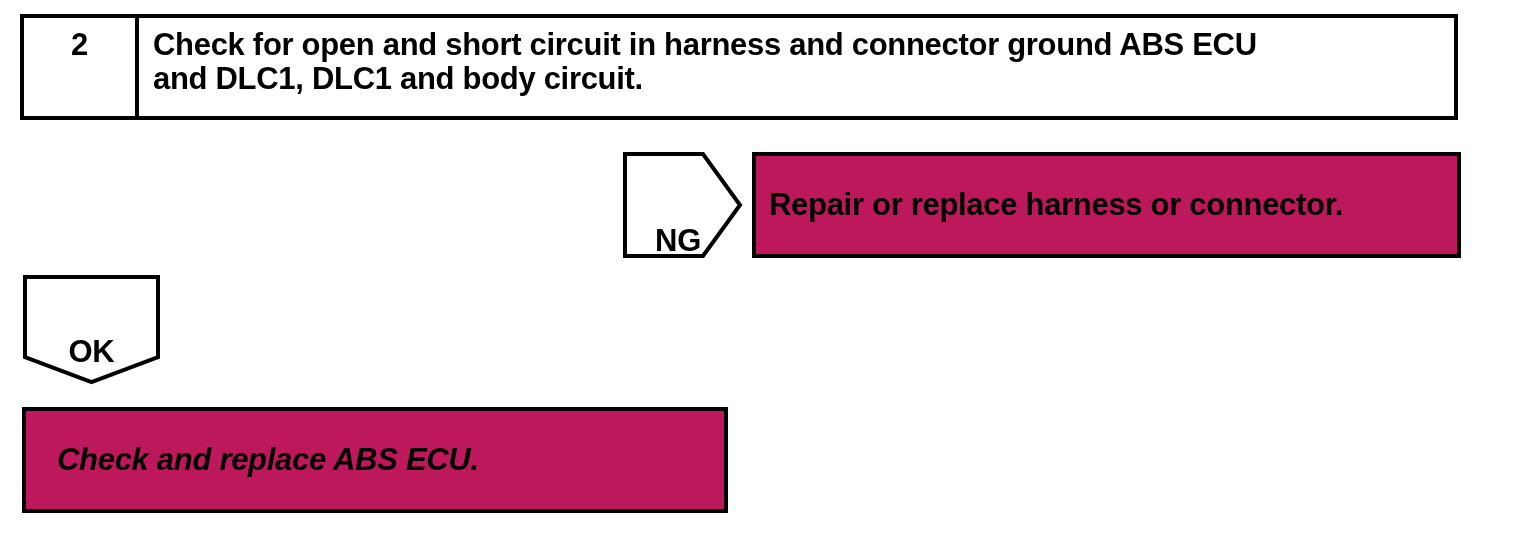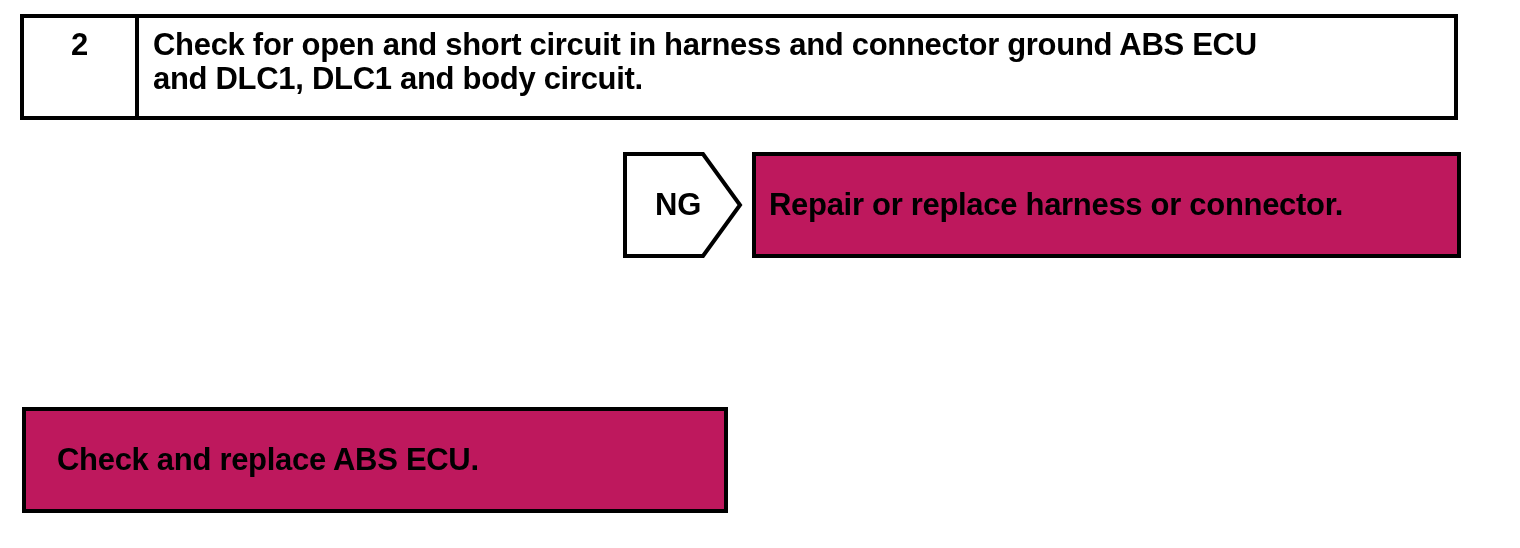--- a/index.html
+++ b/index.html
@@ -61,20 +61,21 @@
     stroke: #000000;
     stroke-width: 4;
   }
   .connector .label {
     position: absolute;
     display: flex;
     align-items: center;
     justify-content: center;
     font-size: 31px;
     letter-spacing: -0.3px;
+    margin-top: 36px;
   }
   .ng-connector { left: 623px; top: 152px; width: 119px; height: 106px; }
   .ng-connector .label { left: 0; top: 0; width: 110px; height: 106px; }
   .ok-connector { left: 23px; top: 275px; width: 137px; height: 110px; }
   .ok-connector .label { left: 0; top: 0; width: 137px; height: 82px; }
 
   
   .action-box {
     position: absolute;
     border: 4px solid #000;
@@ -89,20 +90,21 @@
     width: 709px;
     height: 106px;
     padding-left: 13px;
   }
   .ok-action-box {
     left: 22px;
     top: 407px;
     width: 706px;
     height: 106px;
     padding-left: 31px;
+    font-style: italic;
   }
 </style>
 </head>
 <body>
 
 <div class="canvas">
 
   <div class="step-box">
     <div class="step-number-cell">
       <span class="txt">2</span>
@@ -117,18 +119,24 @@
     <svg width="119" height="106" viewBox="0 0 119 106">
       <polygon points="2,2 80,2 117,53 80,104 2,104"></polygon>
     </svg>
     <div class="label">NG</div>
   </div>
 
   <div class="action-box ng-action-box">
     <span class="txt">Repair or replace harness or connector.</span>
   </div>
 
+  <div class="connector ok-connector">
+    <svg width="137" height="110" viewBox="0 0 137 110">
+      <polygon points="2,2 135,2 135,82 68.5,107 2,82"></polygon>
+    </svg>
+    <div class="label">OK</div>
+  </div>
 
   <div class="action-box ok-action-box">
     <span class="txt">Check and replace ABS ECU.</span>
   </div>
 
 </div>
 
 </body></html>

